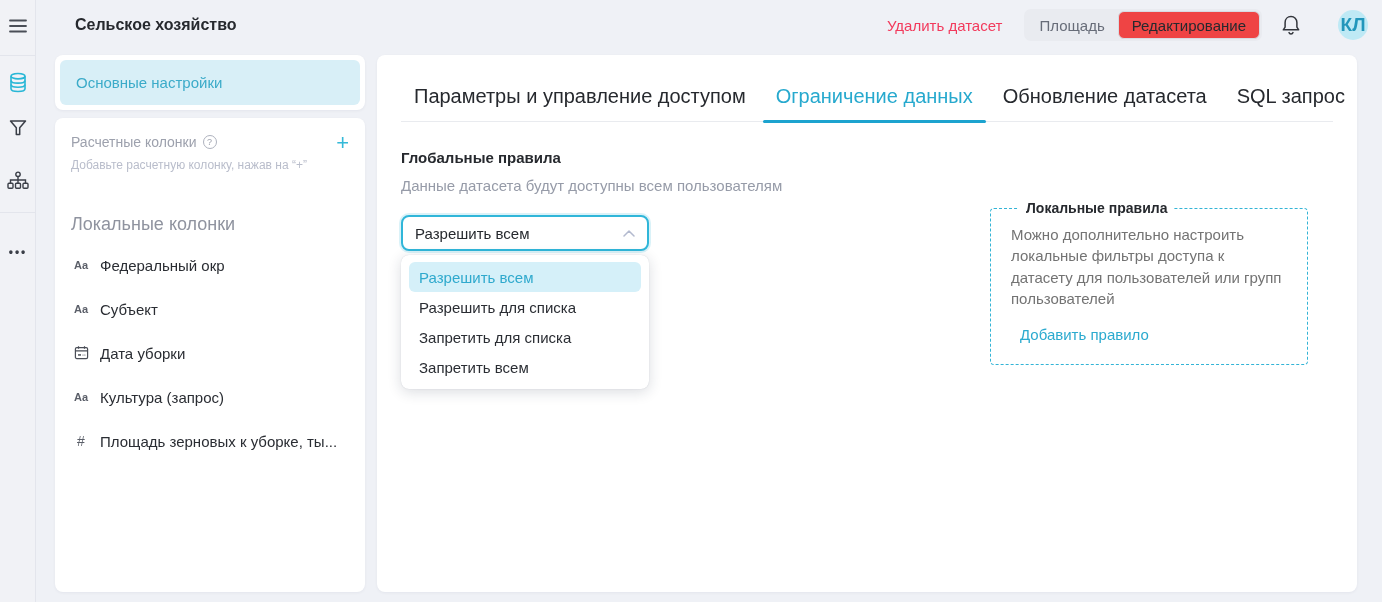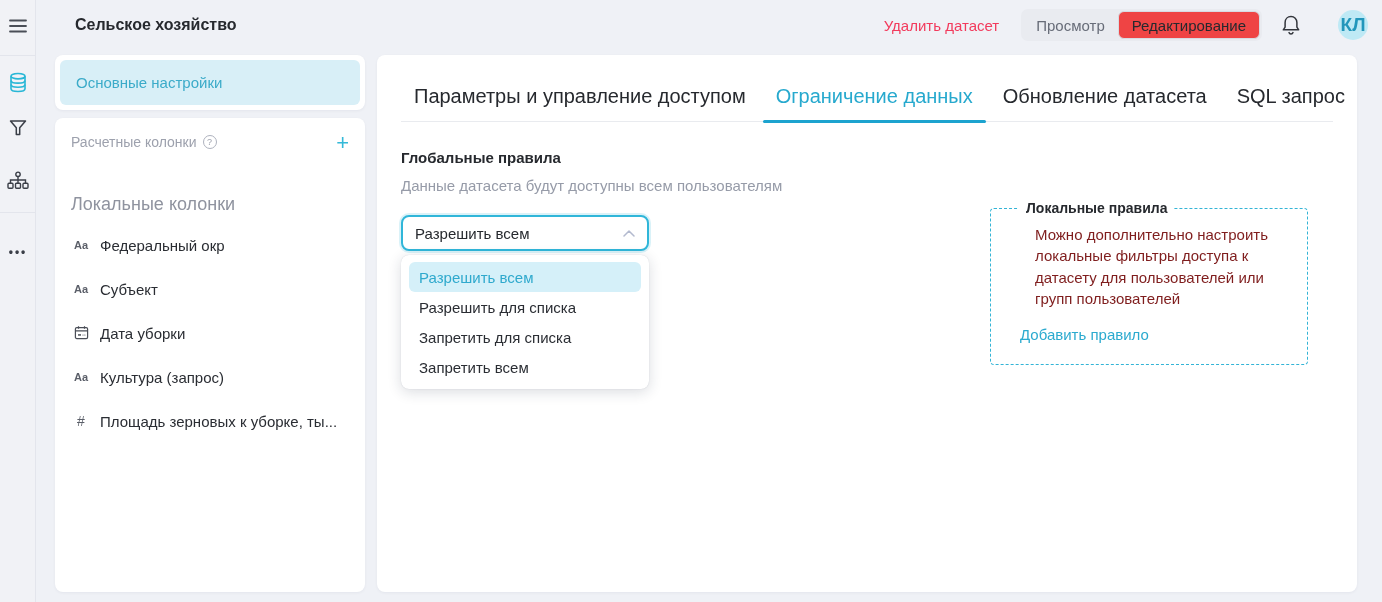--- a/index.html
+++ b/index.html
@@ -81,21 +81,21 @@
     border-radius:8px; box-shadow:0 3px 14px rgba(25,35,65,0.16),0 0 1px rgba(25,35,65,0.2);
     padding:7px 8px; z-index:20; }
   .dd-option { height:30px; display:flex; align-items:center; padding:0 10px;
     font-size:15px; color:#2A2D33; border-radius:6px; cursor:pointer; white-space:nowrap; }
   .dd-option.selected { background:#D5F0F9; color:#2FA9CD; }
 
   .local-rules { position:absolute; top:78px; right:49px; width:318px; height:165px;
     border:1px dashed #33B4D6; border-radius:4px; padding:6px 20px 0 20px; }
   .local-rules legend { font-size:14px; font-weight:700; color:#26292E;
     padding:0 7px; margin-left:8px; }
-  .lr-desc { color:#7f1d1d; font-size:15px; line-height:1.42; margin-top:2px;margin-left:24px; }
+  .lr-desc { color:#737373; font-size:15px; line-height:1.42; margin-top:2px; }
   .lr-link { display:inline-block; color:#2BAACF; font-size:15px; margin:17px 0 0 9px;
     cursor:pointer; }
 </style>
 </head>
 <body>
 
 <div class="rail">
   <div class="rail-btn" style="top:11px;">
     <svg width="18" height="14" viewBox="0 0 18 14" fill="none" stroke="#4A4E57" stroke-width="1.8" stroke-linecap="round">
       <path d="M1 1.5h16M1 7h16M1 12.5h16"></path>
@@ -128,21 +128,21 @@
   <div class="rail-btn" style="top:237px;">
     <span class="rail-dots">•••</span>
   </div>
 </div>
 
 <div class="header">
   <div class="page-title">Сельское хозяйство</div>
   <div class="spacer"></div>
   <a class="delete-link">Удалить датасет</a>
   <div class="seg">
-    <div class="seg-item">Просмотр</div>
+    <div class="seg-item">Площадь</div>
     <div class="seg-item selected">Редактирование</div>
   </div>
   <div class="bell-btn">
     <svg width="20" height="22" viewBox="0 0 20 22" fill="none" stroke="#33363C" stroke-width="1.5" stroke-linejoin="round">
       <path d="M10 2.6c-3.4 0-5.9 2.5-5.9 5.9v4.6L2.3 15.8h15.4L15.9 13.1V8.5c0-3.4-2.5-5.9-5.9-5.9z"></path>
       <path d="M8 18.6a2.1 2.1 0 0 0 4 0" stroke-linecap="round"></path>
     </svg>
   </div>
   <div class="avatar">КЛ</div>
 </div>
@@ -154,20 +154,21 @@
 </div>
 
 <div class="card sb-card2">
   <div class="calc-head">
     <div class="calc-title-wrap">
       <span class="calc-title">Расчетные колонки</span>
       <span class="help-circle">?</span>
     </div>
     <span class="plus-btn">+</span>
   </div>
+  <div class="calc-sub">Добавьте расчетную колонку, нажав на “+”</div>
 
   <div class="local-cols">Локальные колонки</div>
 
   <div class="field-list">
     <div class="field-row">
       <span class="field-type">Аа</span>
       <span class="field-label">Федеральный окр</span>
     </div>
     <div class="field-row">
       <span class="field-type">Аа</span>

